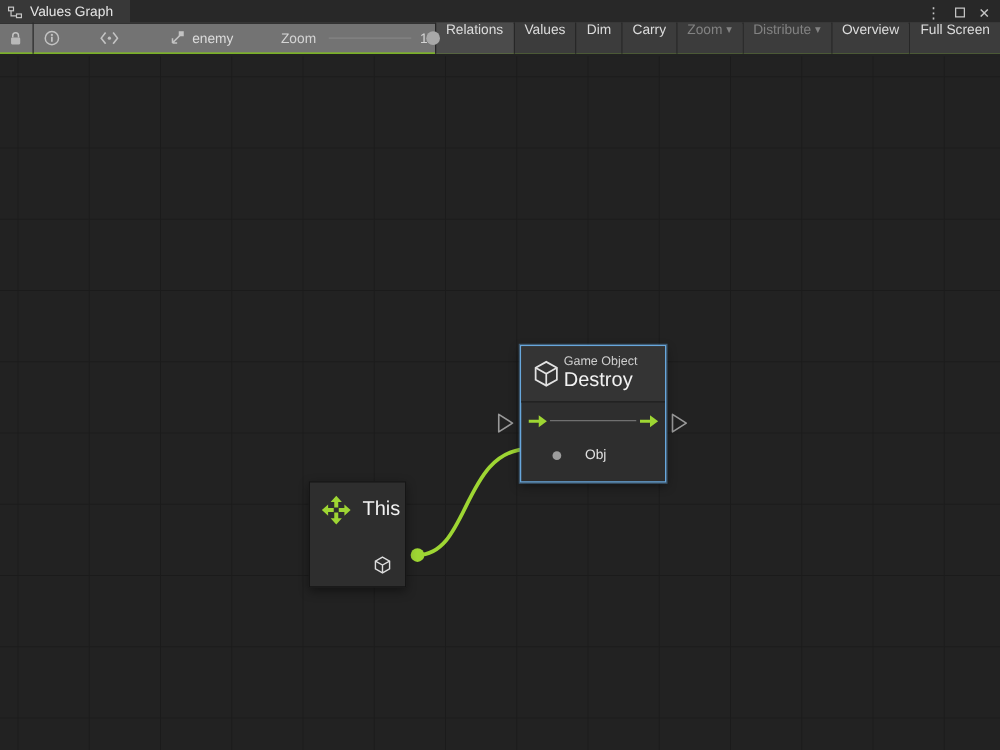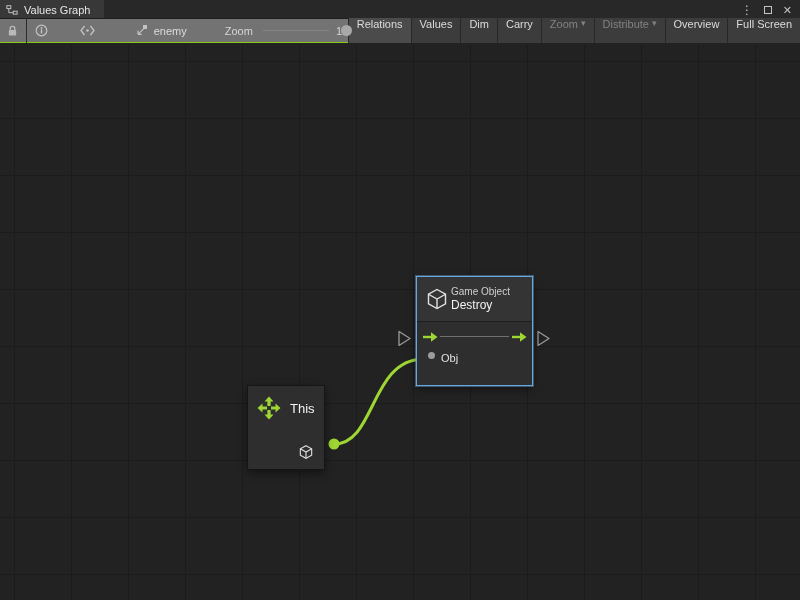--- a/index.html
+++ b/index.html
@@ -32,32 +32,32 @@
   
   .canvas{position:absolute;top:45px;left:0;width:800px;height:555px;background-color:#222;
     background-image:linear-gradient(to right,#1b1b1b 1px,transparent 1px),linear-gradient(to bottom,#1b1b1b 1px,transparent 1px);
     background-size:57px 57px;background-position:14px 16px}
   .wires{position:absolute;top:0;left:0;width:800px;height:555px}
 
   .node{position:absolute;background:#2e2e2e;border:1px solid #151515;box-shadow:0 3px 8px rgba(0,0,0,.45)}
   .node.selected{border-color:#68a7dc;box-shadow:0 0 0 1px rgba(104,167,220,.45),0 3px 8px rgba(0,0,0,.45)}
   .node-header{height:45px;display:flex;align-items:center;gap:2px;padding:0 10px 0 8px;background:#343434;border-bottom:1px solid #1d1d1d}
   .node-cat{font-size:10px;color:#cfcfcf}
-  .node-title{font-size:12px;color:#f2f2f2;margin-top:1px}
+  .node-title{font-size:16px;color:#f2f2f2;margin-top:1px}
   .flow-row{position:relative;height:30px}
   .flow-in{position:absolute;left:5px;top:9px}
   .flow-out{position:absolute;right:5px;top:9px}
   .relation-line{position:absolute;left:23px;right:23px;top:14px;height:1px;background:#707070}
-  .port-row{display:flex;align-items:flex-start;gap:6px;height:24px;padding-left:11px}
+  .port-row{display:flex;align-items:center;gap:19px;height:24px;padding-left:25px}
   .port-dot{width:7px;height:7px;border-radius:50%;background:#9c9c9c}
   .port-label{font-size:11px;color:#e0e0e0}
 
   .this-node{display:flex;flex-direction:column;justify-content:space-between;padding:10px 9px 9px 9px}
   .this-top{display:flex;align-items:center;gap:9px}
-  .this-title{font-size:13px;color:#f2f2f2}
+  .this-title{font-size:16px;color:#f2f2f2}
   .this-bottom{display:flex;justify-content:flex-end;padding-right:1px}
 </style>
 </head>
 <body>
 
 <div class="titlebar">
   <div class="tab">
     <span class="ticon">
       <svg width="12" height="12" viewBox="0 0 14 14">
         <rect x="1" y="2" width="4.6" height="3.4" fill="none" stroke="#c8c8c8" stroke-width="1.1"></rect>

